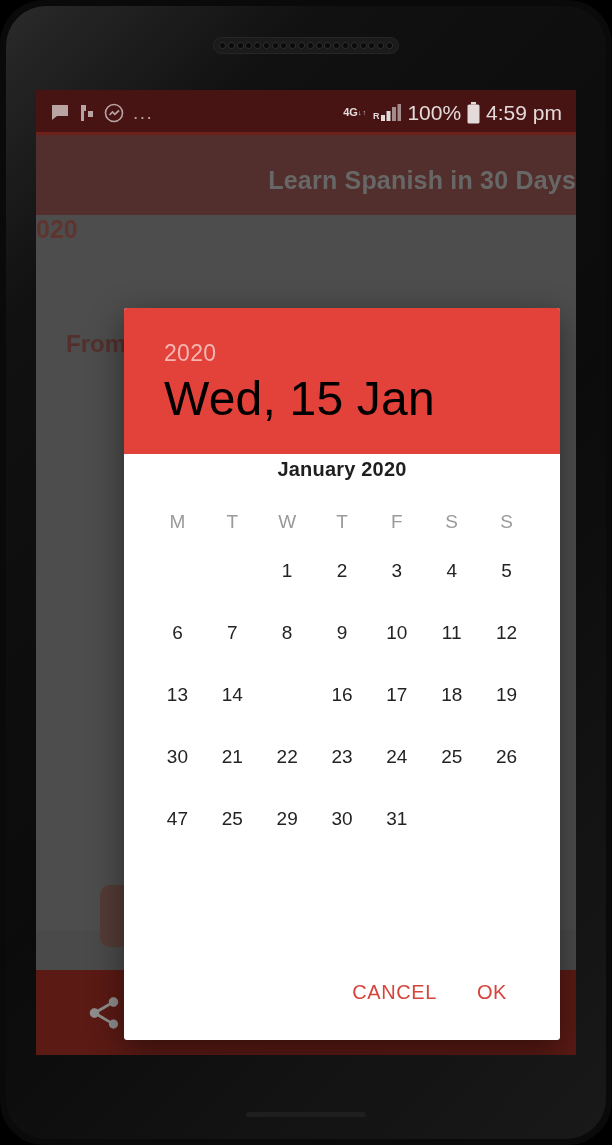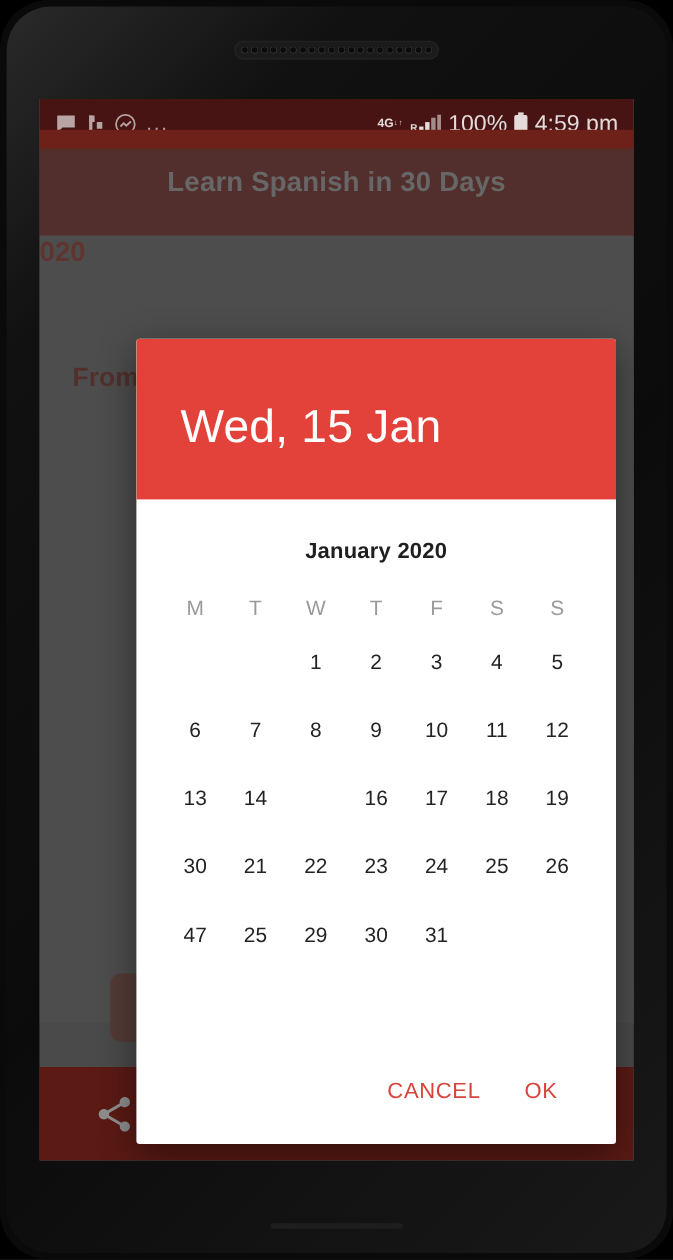--- a/index.html
+++ b/index.html
@@ -63,23 +63,23 @@
   #sb-4g { display:flex; flex-direction:row; align-items:center; line-height:1; }
   #sb-4g b { font-size:11px; font-weight:bold; }
   #sb-4g s { font-size:7px; text-decoration:none; letter-spacing:1px; }
   #sb-roam { display:flex; align-items:flex-end; gap:1px; }
   #sb-roam-r { font-size:9px; font-weight:bold; margin-right:1px; }
   #sb-battery-pct { font-size:21px; }
   #sb-time { font-size:21px; }
 
   
   #app-bar {
-    position:absolute; left:0; top:28px; width:540px; height:96px;
+    position:absolute; left:0; top:42px; width:540px; height:96px;
     background:#6e2119;
-    display:flex; align-items:center; justify-content:center;
+    display:flex; align-items:center; justify-content:flex-end;
   }
   #app-title {
     font-size:25px; font-weight:bold; color:#9b9b9b;
     letter-spacing:.2px;
   }
 
   
   #app-content {
     position:absolute; left:0; top:125px; width:540px; height:715px;
     background:#636363;
@@ -126,24 +126,24 @@
     overflow:hidden;
   }
   #dialog-header {
     height:146px; background:#e3423a;
     padding:32px 40px 0 40px;
   }
   #header-year {
     font-size:23px; color:#f3b6b2; letter-spacing:.3px;
   }
   #header-date {
-    font-size:42px; color:#ffffff; margin-top:24px; letter-spacing:.2px;
-  }
-
-  #calendar-body { padding:36px 26px 0 26px; }
+    font-size:48px; color:#000000; margin-top:4px; letter-spacing:.2px;
+  }
+
+  #calendar-body { padding:4px 26px 0 26px; }
   #month-label {
     text-align:center; font-size:20px; font-weight:bold; color:#1f1f1f;
     letter-spacing:.2px; margin-bottom:30px;
   }
   #weekday-row, .week-row {
     display:grid; grid-template-columns:repeat(7,1fr);
   }
   #weekday-row span {
     text-align:center; font-size:19px; color:#9a9a9a;
   }
@@ -279,20 +279,21 @@
         <svg width="38" height="38" viewBox="0 0 24 24">
             <path d="M19.14 12.94c.04-.3.06-.61.06-.94 0-.32-.02-.64-.07-.94l2.03-1.58c.18-.14.23-.41.12-.61l-1.92-3.32c-.12-.22-.37-.29-.59-.22l-2.39.96c-.5-.38-1.03-.7-1.62-.94l-.36-2.54c-.04-.24-.24-.41-.48-.41h-3.84c-.24 0-.43.17-.47.41l-.36 2.54c-.59.24-1.13.57-1.62.94l-2.39-.96c-.22-.08-.47 0-.59.22L2.74 8.87c-.12.21-.08.47.12.61l2.03 1.58c-.05.3-.09.63-.09.94s.02.64.07.94l-2.03 1.58c-.18.14-.23.41-.12.61l1.92 3.32c.12.22.37.29.59.22l2.39-.96c.5.38 1.03.7 1.62.94l.36 2.54c.05.24.24.41.48.41h3.84c.24 0 .44-.17.47-.41l.36-2.54c.59-.24 1.13-.56 1.62-.94l2.39.96c.22.08.47 0 .59-.22l1.92-3.32c.12-.22.07-.47-.12-.61l-2.01-1.58zM12 15.6c-1.98 0-3.6-1.62-3.6-3.6s1.62-3.6 3.6-3.6 3.6 1.62 3.6 3.6-1.62 3.6-3.6 3.6z"></path>
           </svg>
       </div>
     </div>
 
     <div id="dim-overlay"></div>
 
     <div id="date-picker-dialog">
       <div id="dialog-header">
+        <div id="header-year">2020</div>
         <div id="header-date">Wed, 15 Jan</div>
       </div>
 
       <div id="calendar-body">
         <div id="month-label">January 2020</div>
         <div id="weekday-row">
             <span>M</span>
             <span>T</span>
             <span>W</span>
             <span>T</span>

